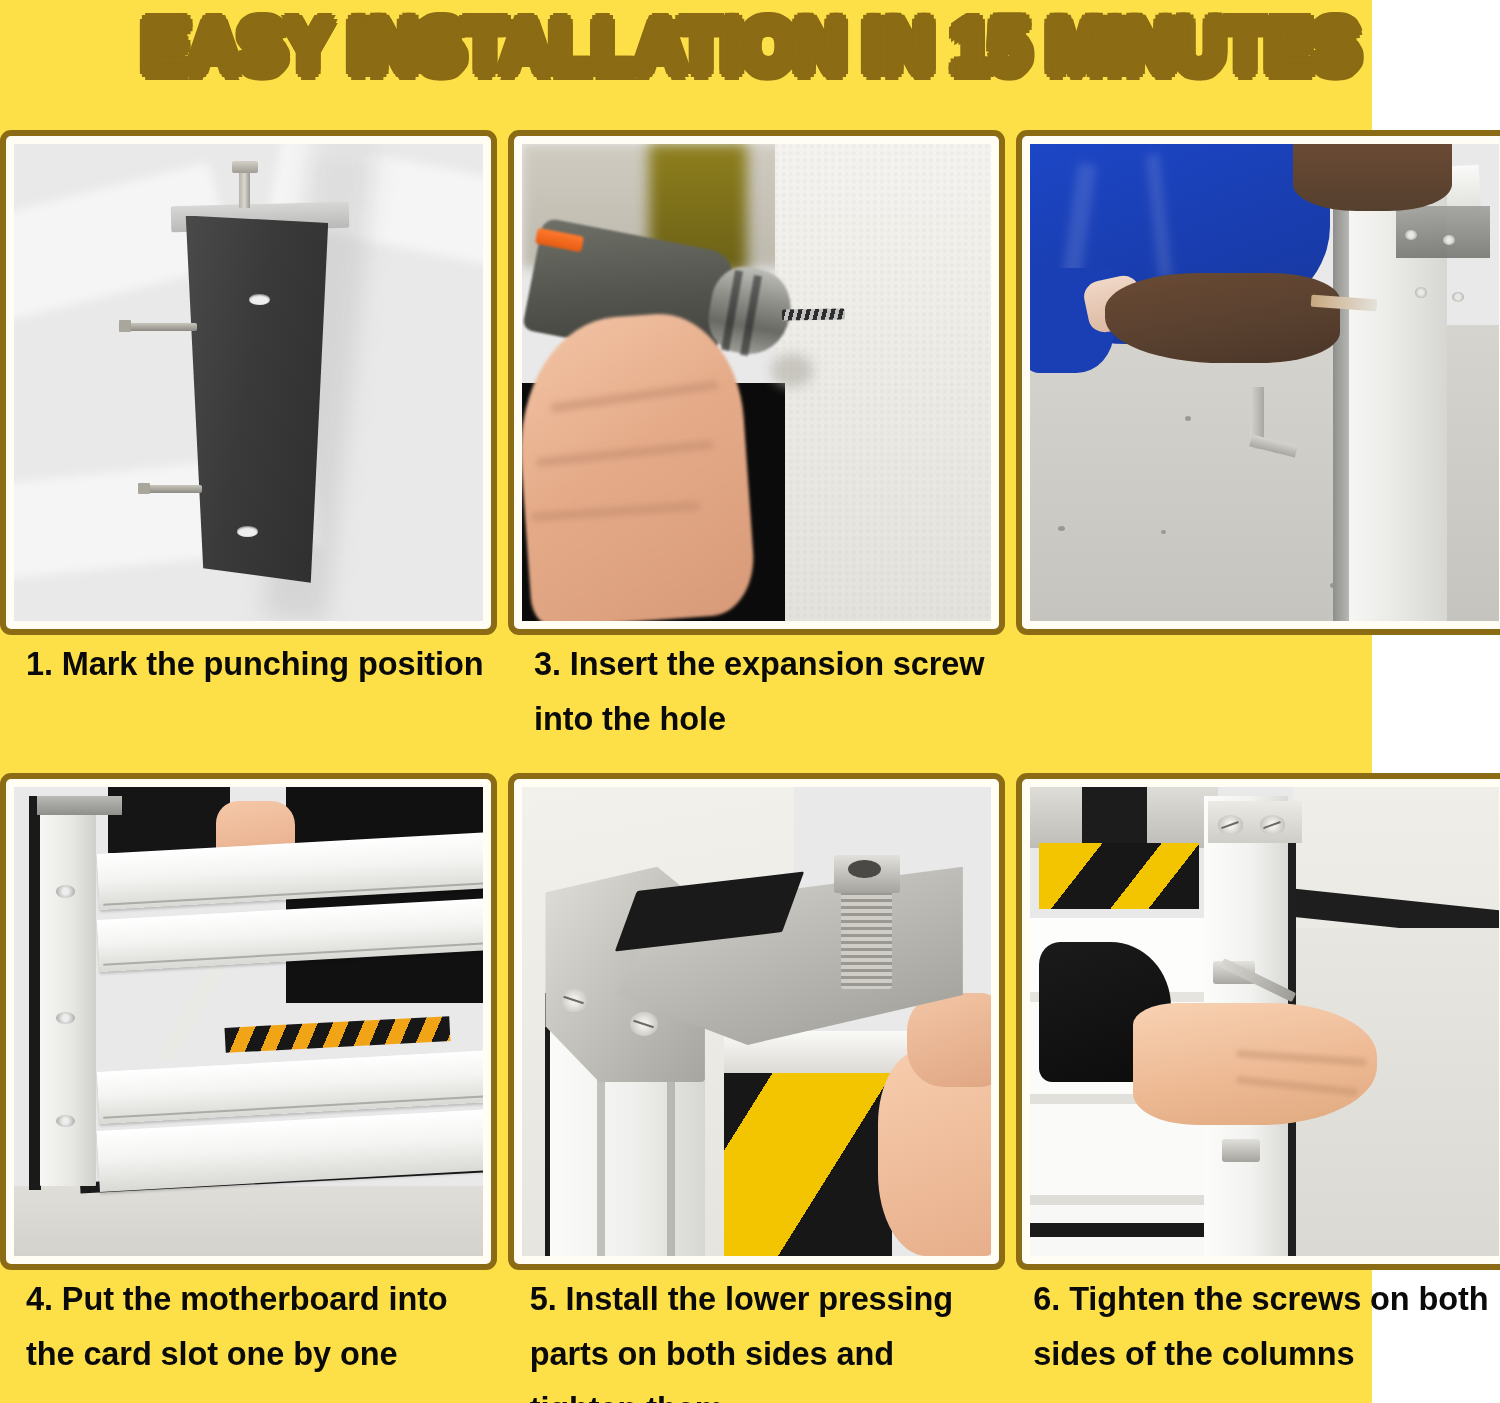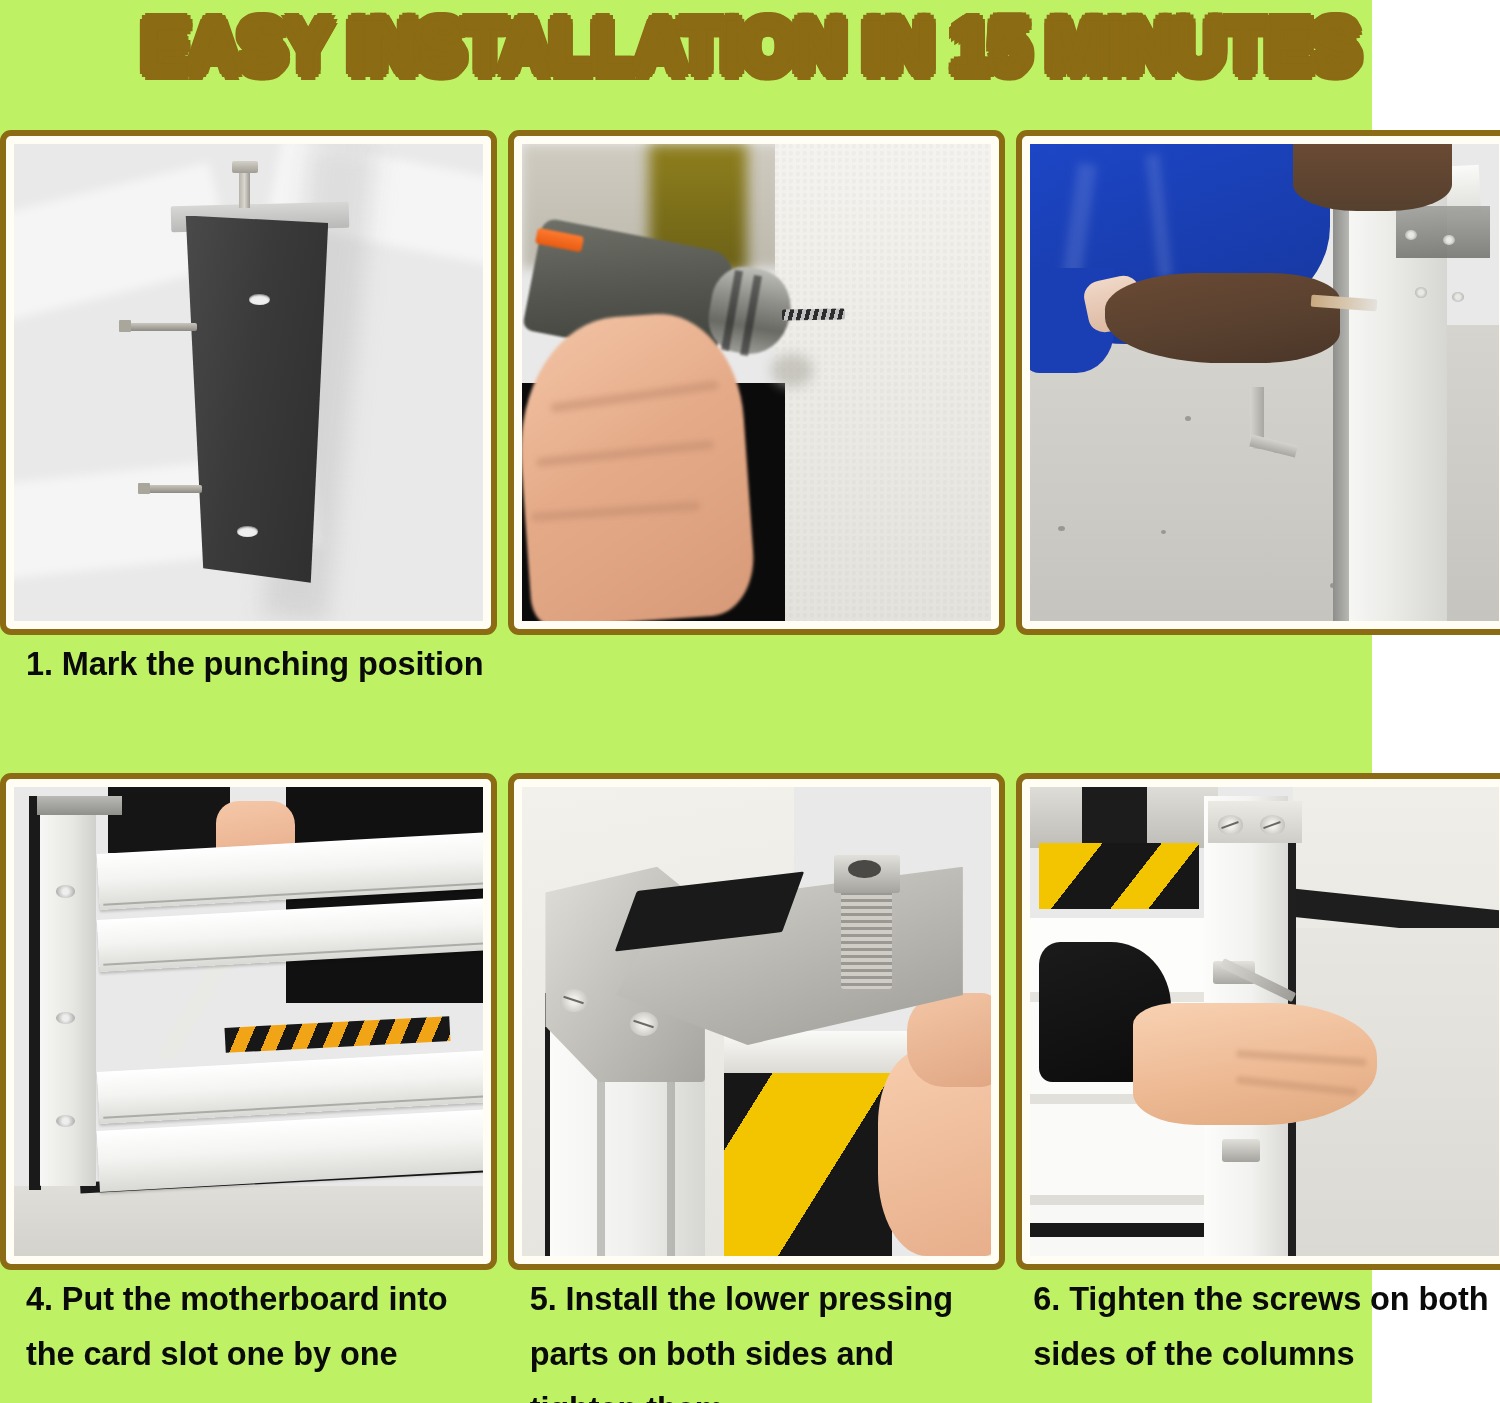--- a/index.html
+++ b/index.html
@@ -9,21 +9,21 @@
     height: 1403px;
     background: #ffffff;
     font-family: "Liberation Sans", sans-serif;
     overflow: hidden;
   }
 
   .page {
     position: relative;
     width: 1372px;
     height: 1403px;
-    background: #bef264;
+    background: #fde047;
   }
 
   
   .header {
     position: absolute;
     left: 0; top: 0;
     width: 1500px;
     height: 92px;
     display: flex;
     align-items: center;
@@ -640,20 +640,23 @@
           </div>
         </div>
       </div>
 
     </div>
 
     <div class="cap-row cap-row-1">
       <div class="cap-cell">
         <div class="caption">1. Mark the punching position</div>
       </div>
+      <div class="cap-cell">
+        <div class="caption">3. Insert the expansion screw into the hole</div>
+      </div>
     </div>
 
     <div class="row row-2">
 
       <div class="cell">
         <div class="frame">
           <div class="photo p4">
             <div class="bg-dark4"></div>
             <div class="bg-dark4b"></div>
             <div class="floor4"></div>

